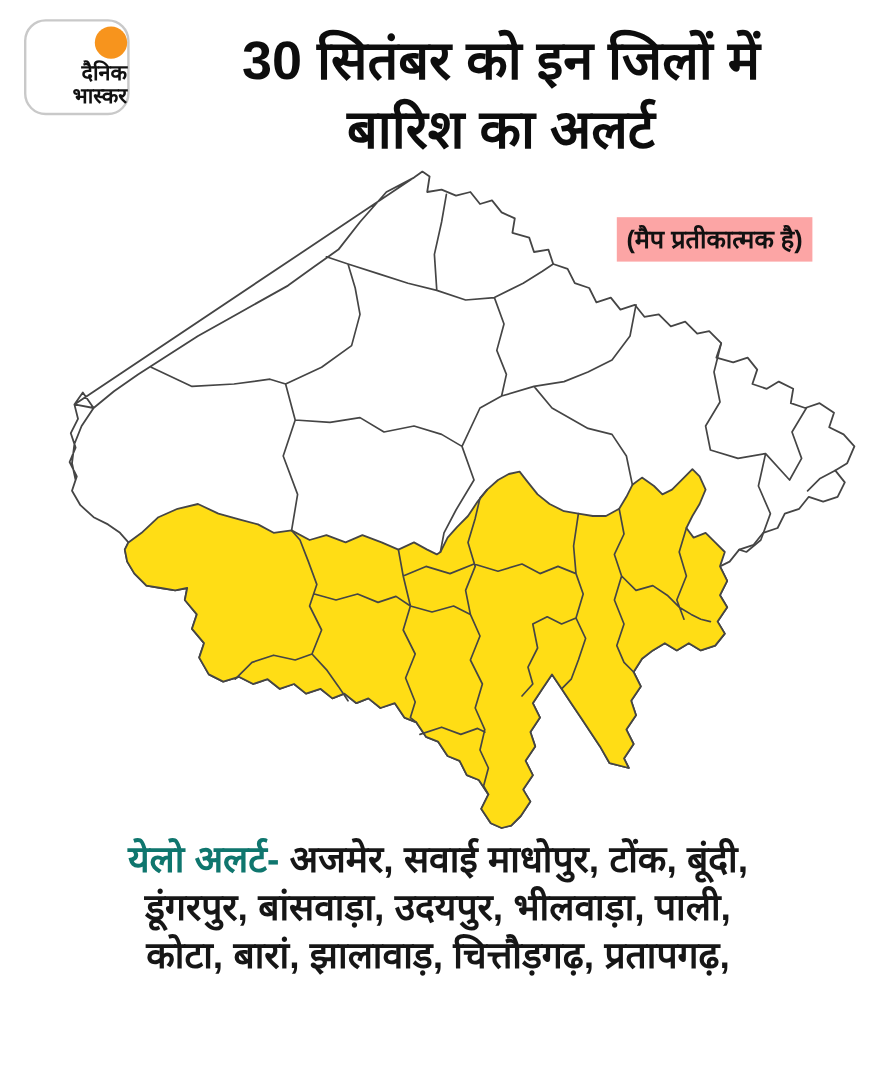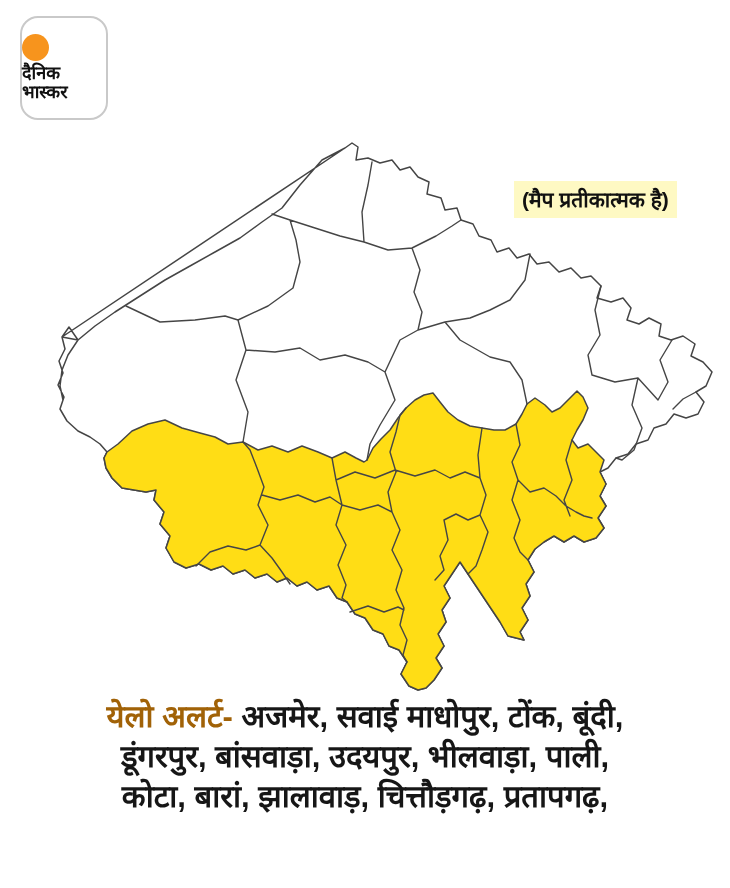--- a/index.html
+++ b/index.html
@@ -1,31 +1,31 @@
 <!DOCTYPE html>
 <html><head>
 <meta charset="utf-8">
 <style>
   html,body{margin:0;padding:0;}
   body{font-family:"Liberation Sans","DejaVu Sans",sans-serif;background:#ffffff;}
   .canvas{position:relative;width:730px;height:888px;background:#ffffff;overflow:hidden;}
 
   
-  .logo{position:absolute;left:20px;top:16px;width:88px;height:104px;background:#ffffff;
+  .logo{position:absolute;left:20px;top:16px;width:88px;height:80px;background:#ffffff;
         border:2px solid #c9c9c9;border-radius:18px;display:flex;flex-direction:column;
-        align-items:flex-start;justify-content:center;box-sizing:border-box;}
+        align-items:flex-end;justify-content:center;box-sizing:border-box;}
   .logo-dot{width:27px;height:27px;border-radius:50%;margin-bottom:3px;}
   .logo-txt{font-size:18px;line-height:19px;font-weight:bold;color:#111;text-align:center;letter-spacing:0px;}
 
   
   .title{position:absolute;left:115px;top:22px;width:605px;text-align:center;
          font-size:45px;line-height:57px;font-weight:bold;color:#0d0d0d;}
 
   
-  .map-note{position:absolute;left:514px;top:181px;background:#fef9c3;color:#111;
+  .map-note{position:absolute;left:514px;top:181px;background:#fca5a5;color:#111;
             font-size:21px;font-weight:bold;padding:4px 8px 5px 8px;white-space:nowrap;}
 
   
   .map-wrap{position:absolute;left:0px;top:0px;width:730px;height:888px;}
   .map-wrap svg{display:block;}
   .state{fill:#ffffff;stroke:#454545;stroke-width:1.5;stroke-linejoin:round;}
   .alert-region{stroke:#454545;stroke-width:1.5;stroke-linejoin:round;}
   .borders{fill:none;stroke:#454545;stroke-width:1.4;stroke-linejoin:round;stroke-linecap:round;}
 
   
@@ -38,20 +38,22 @@
 
 <div class="canvas">
 
   <div class="logo">
     <div class="logo-dot" style="background:#F7941D;"></div>
     <div class="logo-txt">दैनिक</div>
     <div class="logo-txt">भास्कर</div>
   </div>
 
   <div class="title">
+    <div>30 सितंबर को इन जिलों में</div>
+    <div>बारिश का अलर्ट</div>
   </div>
 
   <div class="map-wrap">
     <svg width="730" height="888" viewBox="0 0 730 888">
 
       <path class="state" d="
         M345,148 L352,143 358,147 356,160 368,158 380,163 392,160 400,170 410,167 418,177
         429,182 427,194 441,198 445,210 457,208 461,220 473,224 479,236 491,240 497,252
         509,248 517,258 529,254 537,264 549,262 559,272 571,268 581,278 591,276 601,286
         597,298 611,302 623,298 631,308 627,320 639,324 649,318 661,324 659,336 671,340
@@ -123,19 +125,19 @@
         M480,515 L468,520 456,514 444,520
         M444,520 L448,540 440,556 444,570 435,580
         M572,440 L566,460 572,480 564,500 570,516"></path>
     </svg>
   </div>
 
   <div class="map-note">(मैप प्रतीकात्मक है)</div>
 
   <div class="alert-text">
     <div>
-      <span class="alert-label" style="color:#a16207;">येलो अलर्ट-</span><span> अजमेर, सवाई माधोपुर, टोंक, बूंदी,</span>
+      <span class="alert-label" style="color:#0f766e;">येलो अलर्ट-</span><span> अजमेर, सवाई माधोपुर, टोंक, बूंदी,</span>
     </div>
     <div>डूंगरपुर, बांसवाड़ा, उदयपुर, भीलवाड़ा, पाली,</div>
     <div>कोटा, बारां, झालावाड़, चित्तौड़गढ़, प्रतापगढ़,</div>
   </div>
 
 </div>
 
 </body></html>

